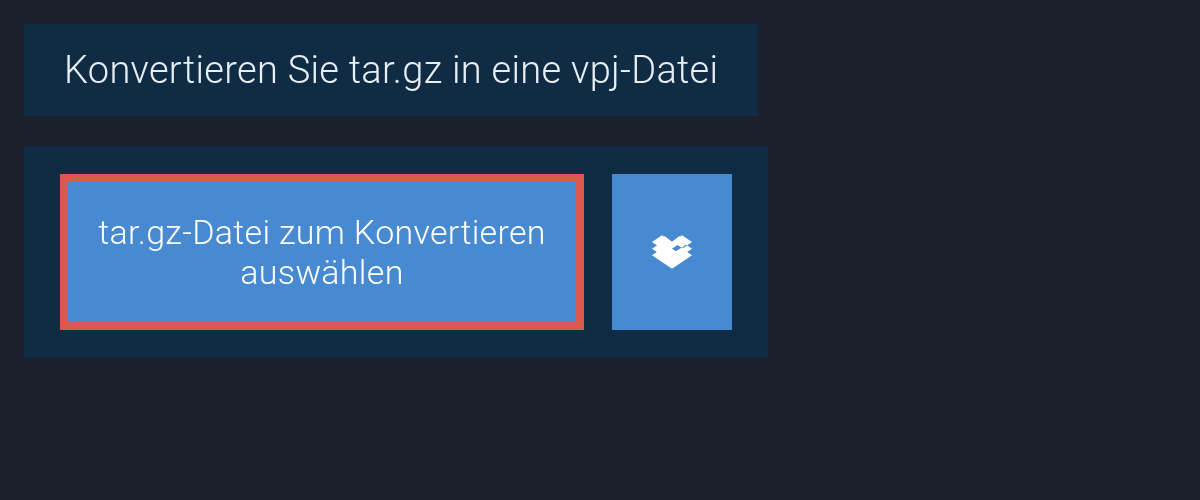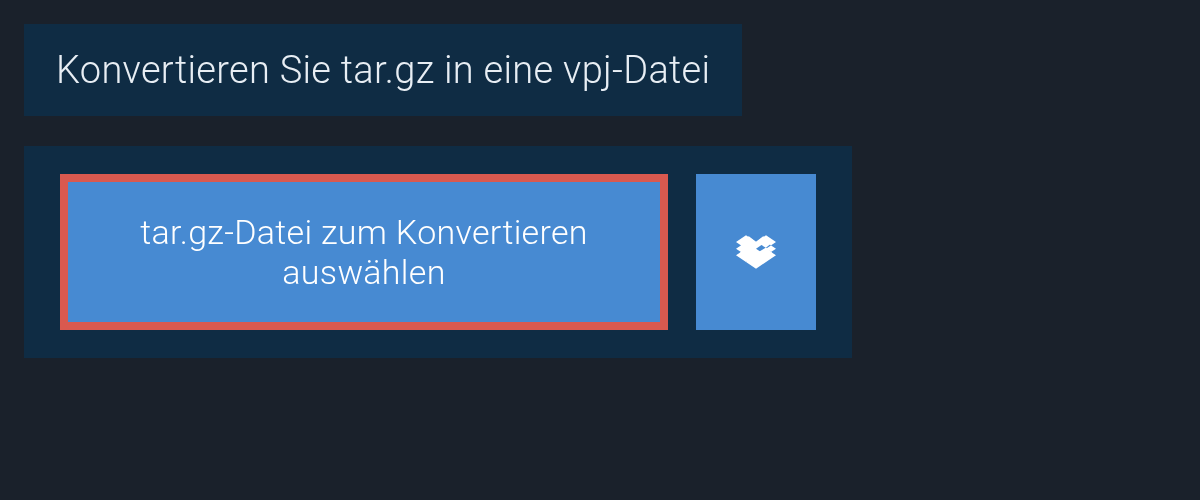--- a/index.html
+++ b/index.html
@@ -9,39 +9,39 @@
     }
     body {
       width: 1200px;
       height: 500px;
       background: #1a212b;
       font-family: -apple-system, BlinkMacSystemFont, "Segoe UI", Roboto, Helvetica, Arial, sans-serif;
       overflow: hidden;
     }
     .page-title-bar {
       background: #0f2c44;
-      padding: 24px 32px;
+      padding: 24px 40px;
       display: inline-block;
       margin-top: 24px;
       margin-left: 24px;
     }
     .page-title {
       color: #e8eef4;
       font-size: 38px;
       font-weight: 300;
       letter-spacing: 0.3px;
     }
     .upload-panel {
       background: #0f2c44;
       margin: 30px 24px 0 24px;
       padding: 28px 36px;
       display: flex;
       gap: 28px;
       align-items: stretch;
-      width: 828px;
+      width: 744px;
     }
     .select-file-button {
       flex: 1;
       background: #478ad2;
       border: 8px solid #d9594f;
       color: #ffffff;
       font-size: 34px;
       font-weight: 300;
       padding: 30px 20px;
       text-align: center;

